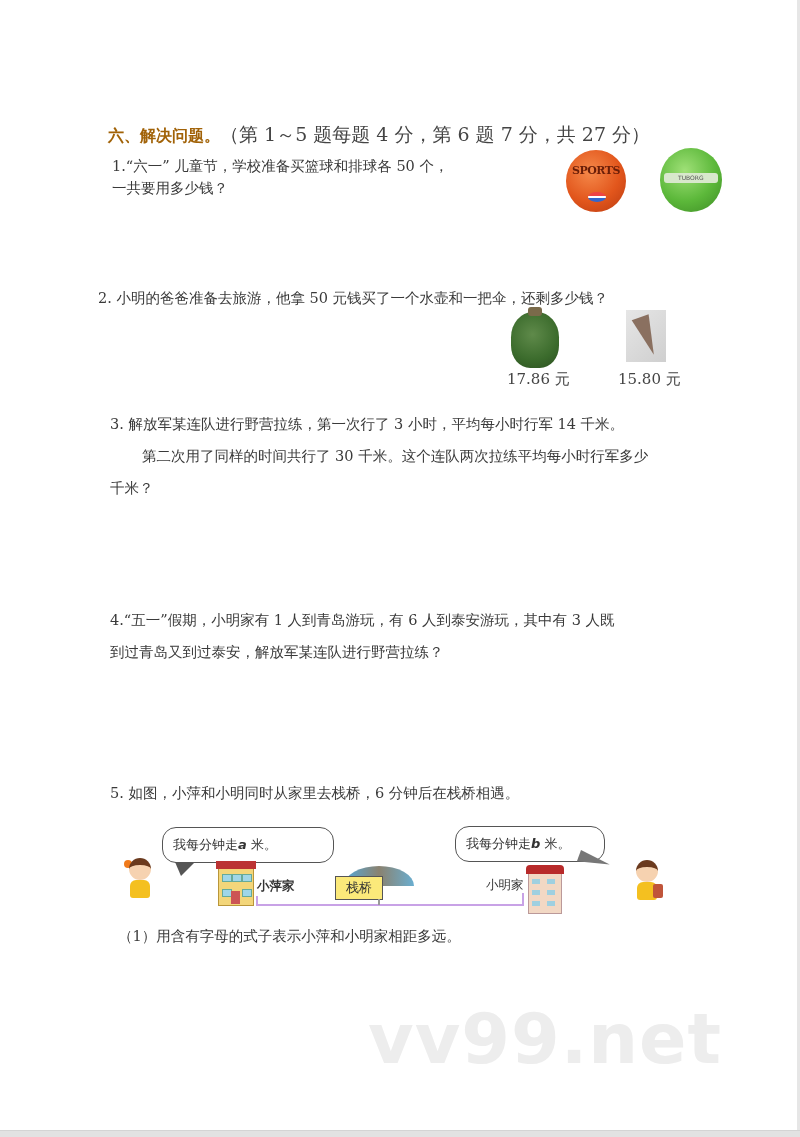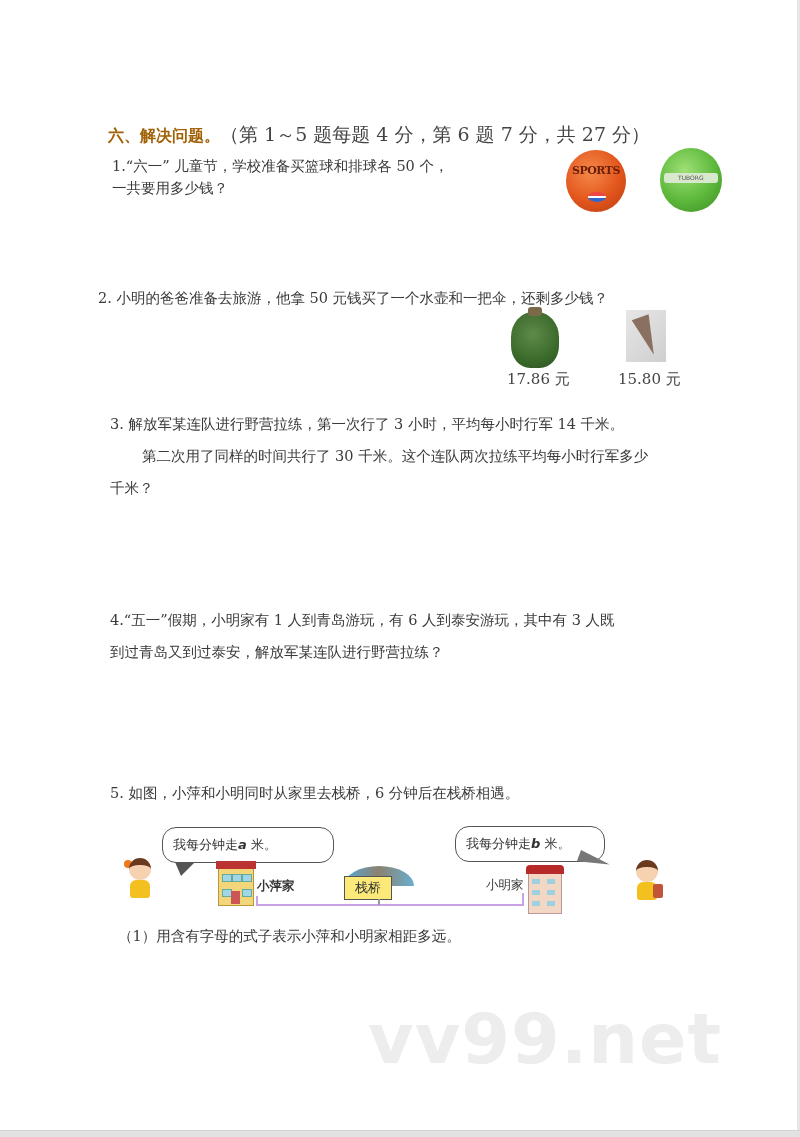--- a/index.html
+++ b/index.html
@@ -57,21 +57,21 @@
     .house-left .door { position: absolute; left: 12px; top: 22px; width: 9px; height: 13px; background: #c55; }
     .house-right { left: 528px; top: 872px; width: 32px; height: 40px; background: #f2d8c4; border: 1px solid #b99; }
     .house-right .roof { position: absolute; left: -3px; top: -8px; width: 38px; height: 9px; background: #b82a2a; border-radius: 4px 4px 0 0; }
     .house-right .win { position: absolute; width: 8px; height: 5px; background: #9fd0e0; }
 
     .label { position: absolute; font-family: "DejaVu Sans", sans-serif; font-size: 12.5px; color: #333; }
     .road { position: absolute; left: 256px; top: 904px; width: 268px; height: 2px; background: #c8a2e6; }
     .road-tick-l { position: absolute; left: 256px; top: 896px; width: 2px; height: 10px; background: #c8a2e6; }
     .road-tick-r { position: absolute; left: 522px; top: 893px; width: 2px; height: 13px; background: #c8a2e6; }
     .bridge-photo { position: absolute; left: 344px; top: 866px; width: 70px; height: 20px; border-radius: 35px 35px 0 0 / 20px 20px 0 0; background: linear-gradient(90deg,#55a8d8,#8a8270,#6aaed0); }
-    .bridge-sign { position: absolute; left: 344px; top: 876px; width: 46px; height: 22px; background: #fbe97a; border: 1.5px solid #555; text-align: center; line-height: 22px; font-size: 13px; color: #333; font-family: "DejaVu Sans", sans-serif; }
+    .bridge-sign { position: absolute; left: 335px; top: 876px; width: 46px; height: 22px; background: #fbe97a; border: 1.5px solid #555; text-align: center; line-height: 22px; font-size: 13px; color: #333; font-family: "DejaVu Sans", sans-serif; }
     .bridge-post { position: absolute; left: 378px; top: 899px; width: 2px; height: 6px; background: #999; }
 
     .watermark { position: absolute; left: 368px; top: 998px; font-family: "DejaVu Sans", sans-serif; font-weight: bold; font-size: 70px; color: #ededed; letter-spacing: 1px; }
   </style>
 </head>
 <body>
 
 <div class="page-edge-right"></div>
 <div class="page-edge-bottom"></div>
 

